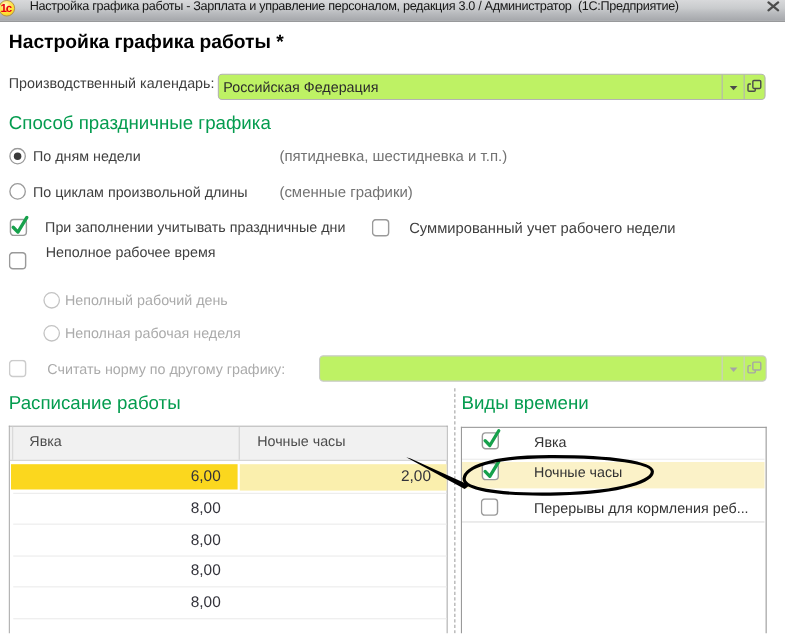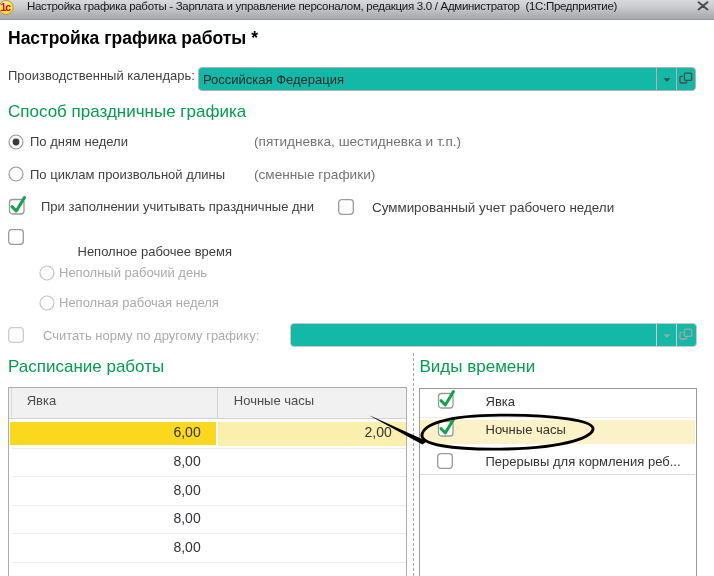--- a/index.html
+++ b/index.html
@@ -8,21 +8,21 @@
   #app{position:relative;width:714px;height:576px;background:#fff;overflow:hidden;}
   .abs{position:absolute;white-space:nowrap;}
   .lbl{font-size:13px;line-height:13px;color:#3f3f3f;}
   .green{font-size:17px;line-height:17px;color:#049c4f;}
   .blue{font-size:13.6px;line-height:13.6px;color:#737373;}
   .dis{color:#ababab;}
   .titlebar{position:absolute;left:0;top:0;width:714px;height:19px;
     background:linear-gradient(180deg,#d8d9db 0%,#c9cbcd 40%,#bbbdc0 60%,#a9abaf 92%,#a5a7ab 100%);
     border-bottom:1px solid #98999b;}
   .titletext{position:absolute;left:27px;top:0.7px;font-size:11.5px;line-height:11.5px;letter-spacing:-0.3px;color:#161616;}
-  .combo{position:absolute;background:#14b8a6;border:1px solid #b3b3b3;border-radius:4px;}
+  .combo{position:absolute;background:#bef264;border:1px solid #b3b3b3;border-radius:4px;}
   .combo .sep{position:absolute;top:0;bottom:0;width:1px;background:#b3b3b3;}
   .vline{position:absolute;width:1px;}
   .hline{position:absolute;height:1px;}
   .num{font-size:14px;line-height:14px;color:#33333b;}
 </style>
 </head>
 <body>
 <div id="app">
 
   <div class="titlebar">
@@ -81,21 +81,21 @@
   </svg>
   <div class="abs lbl" style="left:41px;top:200.2px;">При заполнении учитывать праздничные дни</div>
   <svg class="abs" style="left:338px;top:198.5px" width="17" height="17" viewBox="0 0 17 17">
     <rect x="0.7" y="0.7" width="14.6" height="14.6" rx="3" fill="#fff" stroke="#9a9a9a" stroke-width="1.3"></rect>
   </svg>
   <div class="abs lbl" style="left:372px;top:200.7px;font-size:13.4px;">Суммированный учет рабочего недели</div>
 
   <svg class="abs" style="left:8px;top:228.5px" width="17" height="17" viewBox="0 0 17 17">
     <rect x="0.7" y="0.7" width="14.6" height="14.6" rx="3" fill="#fff" stroke="#9a9a9a" stroke-width="1.3"></rect>
   </svg>
-  <div class="abs lbl" style="left:41.5px;top:245px;margin-left:36px;">Неполное рабочее время</div>
+  <div class="abs lbl" style="left:41.5px;top:223px;">Неполное рабочее время</div>
 
   <svg class="abs" style="left:38.5px;top:264.5px" width="17" height="17" viewBox="0 0 17 17">
     <circle cx="8" cy="8" r="7" fill="#fff" stroke="#c3c3c3" stroke-width="1.2"></circle>
   </svg>
   <div class="abs lbl dis" style="left:59px;top:265.6px;">Неполный рабочий день</div>
   <svg class="abs" style="left:38.5px;top:294.8px" width="17" height="17" viewBox="0 0 17 17">
     <circle cx="8" cy="8" r="7" fill="#fff" stroke="#c3c3c3" stroke-width="1.2"></circle>
   </svg>
   <div class="abs lbl dis" style="left:59px;top:296.2px;">Неполная рабочая неделя</div>
 

